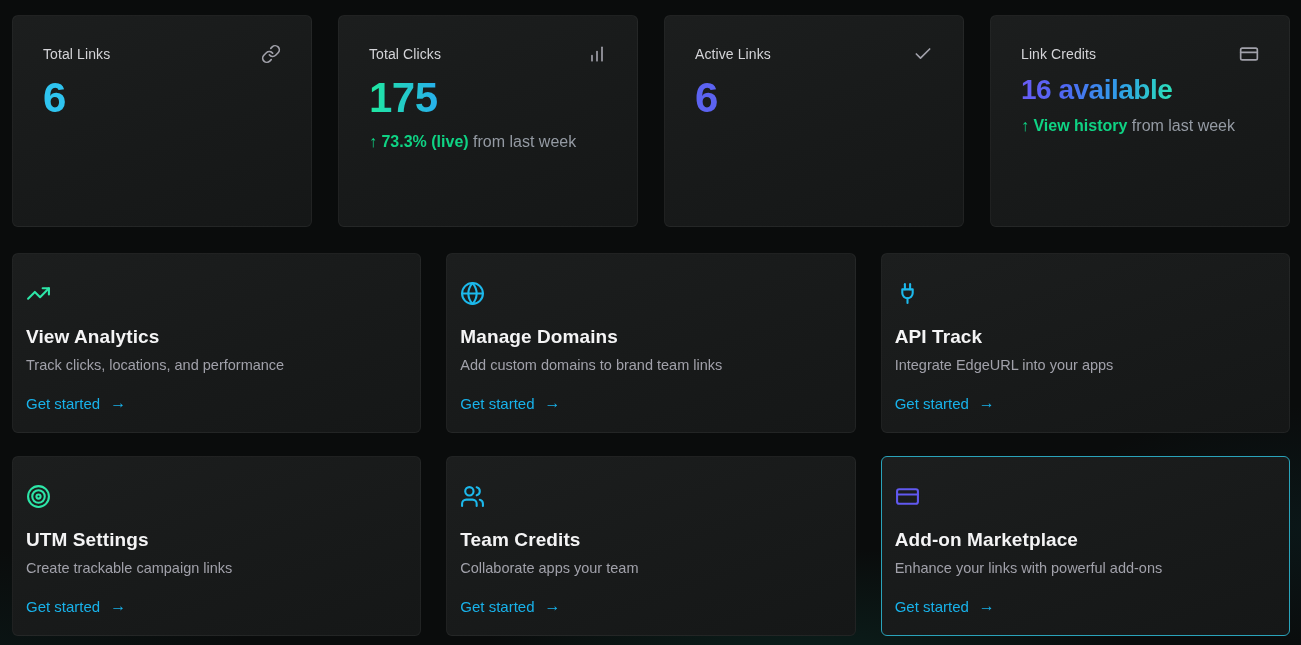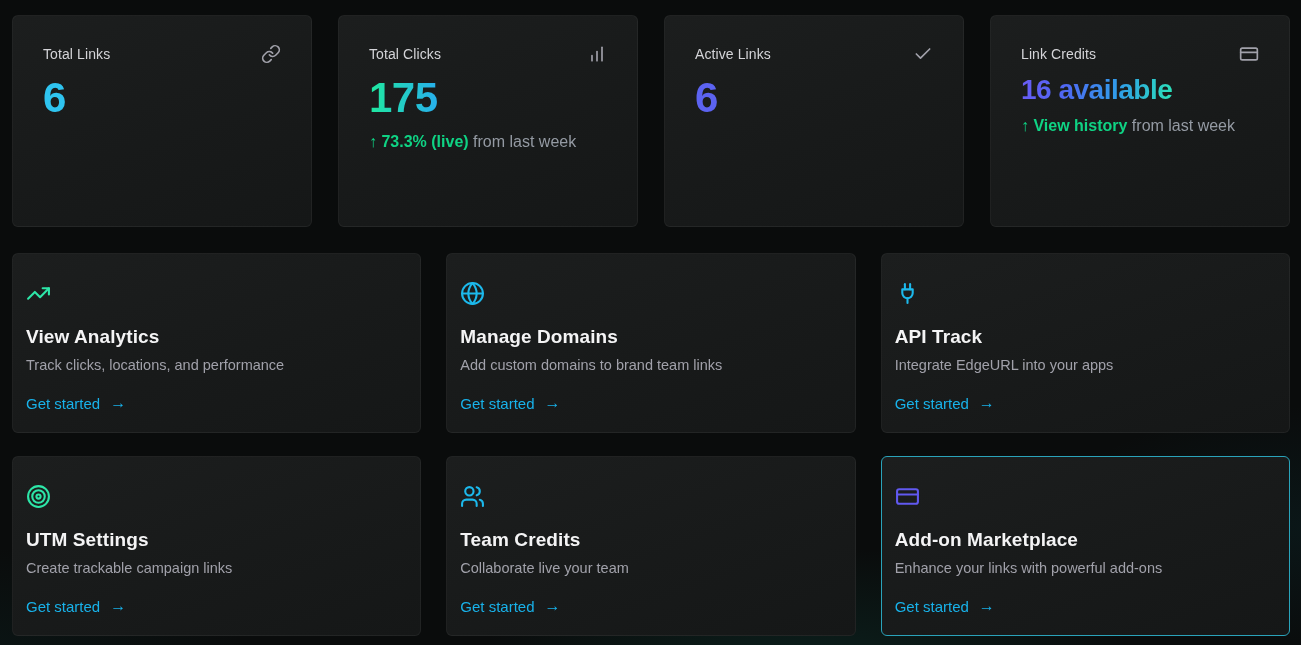--- a/index.html
+++ b/index.html
@@ -227,21 +227,21 @@
   <article class="card action-card">
     <span class="action-icon icon-cyan">
       <svg viewBox="0 0 24 24">
           <circle cx="9" cy="7" r="4"></circle>
           <path d="M2 21v-2a4 4 0 0 1 4-4h6a4 4 0 0 1 4 4v2"></path>
           <path d="M16 3.13a4 4 0 0 1 0 7.75"></path>
           <path d="M22 21v-2a4 4 0 0 0-3-3.87"></path>
         </svg>
     </span>
     <h3 class="action-title">Team Credits</h3>
-    <p class="action-desc">Collaborate live your team</p>
+    <p class="action-desc">Collaborate apps your team</p>
     <a class="action-link">
       <span>Get started</span>
       <span class="arrow">→</span>
     </a>
   </article>
 
   <article class="card action-card highlighted">
     <span class="action-icon icon-indigo">
       <svg viewBox="0 0 24 24">
           <rect x="2" y="5" width="20" height="14" rx="2"></rect>

